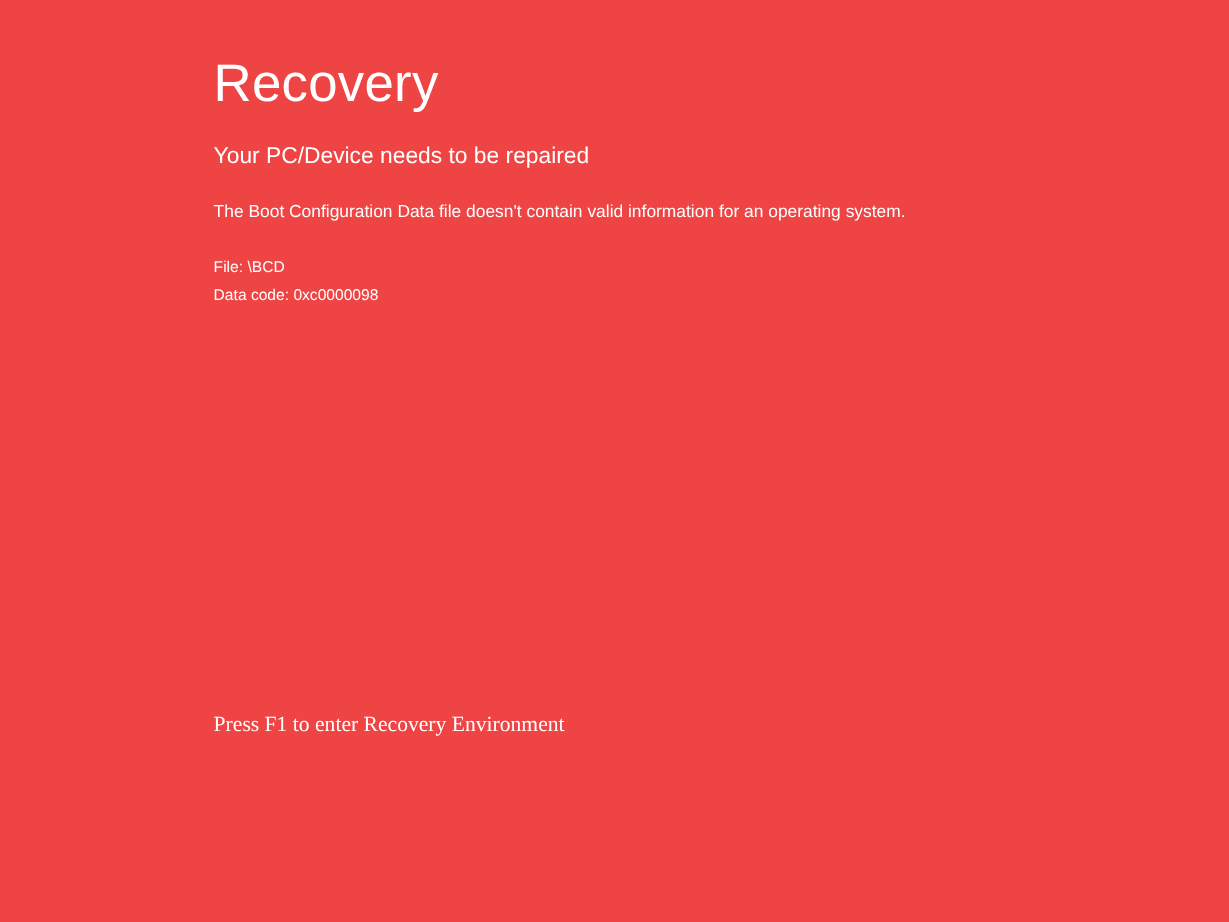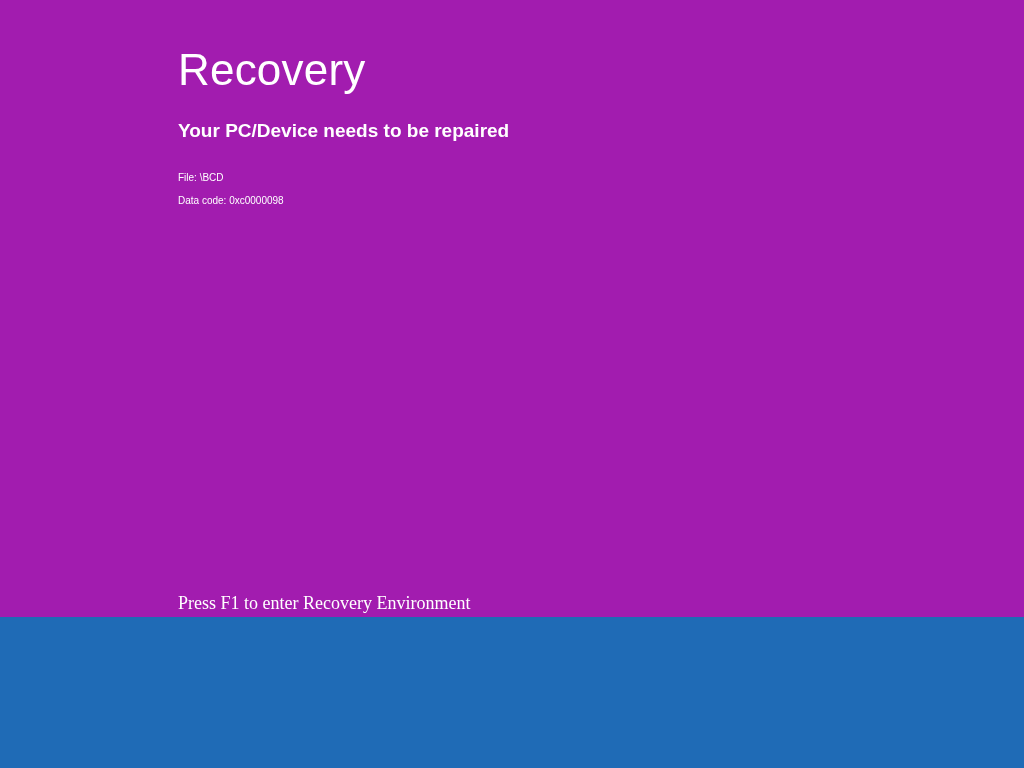--- a/index.html
+++ b/index.html
@@ -11,55 +11,55 @@
     height: 768px;
     overflow: hidden;
     background: #1f6bb6;
     font-family: "Liberation Sans", sans-serif;
     color: #ffffff;
     -webkit-font-smoothing: antialiased;
   }
   .screen {
     position: relative;
     width: 1024px;
-    height: 617px;
-    background: #a21caf;
+    height: 768px;
+    background: #ef4444;
     box-sizing: border-box;
     padding-left: 12px;
   }
   .content {
     position: absolute;
     left: 178px;
     top: 44px;
     width: 700px;
   }
   .title {
     font-size: 44px;
     font-weight: 300;
     line-height: 52px;
     letter-spacing: 0.2px;
     margin: 0 0 22px 0;
     color: #ffffff;
   }
   .subtitle {
     font-size: 19px;
-    font-weight: 700;
+    font-weight: 400;
     line-height: 26px;
     margin: 0 0 22px 0;
     color: #ffffff;
   }
   .para {
     font-size: 14.5px;
     font-weight: 400;
     line-height: 23px;
     margin: 0 0 22px 0;
     color: #ffffff;
   }
   .details {
-    font-size: 10px;
+    font-size: 13px;
     line-height: 23px;
     margin: 0 0 22px 0;
   }
   .details div {
     white-space: pre;
   }
   .para.wrap {
     width: 586px;
   }
   .footer {
@@ -79,20 +79,21 @@
 </head>
 <body>
 
 <div class="screen">
 
   <div class="content">
     <h1 class="title">Recovery</h1>
 
     <div class="subtitle">Your PC/Device needs to be repaired</div>
 
+    <div class="para">The Boot Configuration Data file doesn't contain valid information for an operating system.</div>
 
     <div class="details">
       <div>File: \BCD</div>
       <div>Data code: 0xc0000098</div>
     </div>
 
   </div>
 
   <div class="footer">
     <div class="footer-line">Press F1 to enter Recovery Environment</div>

